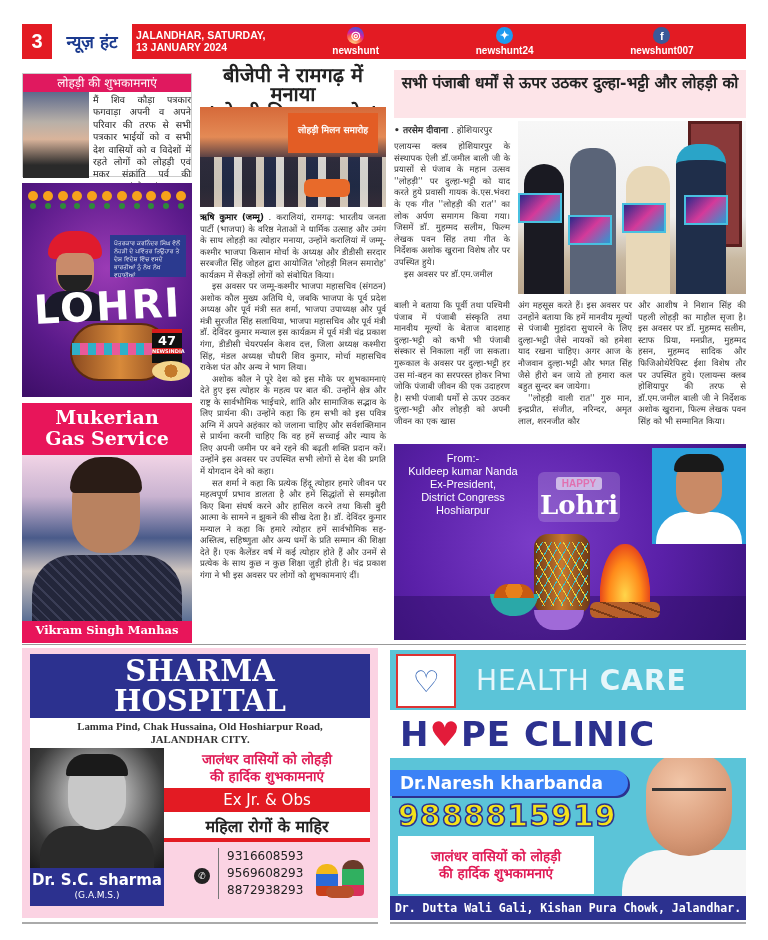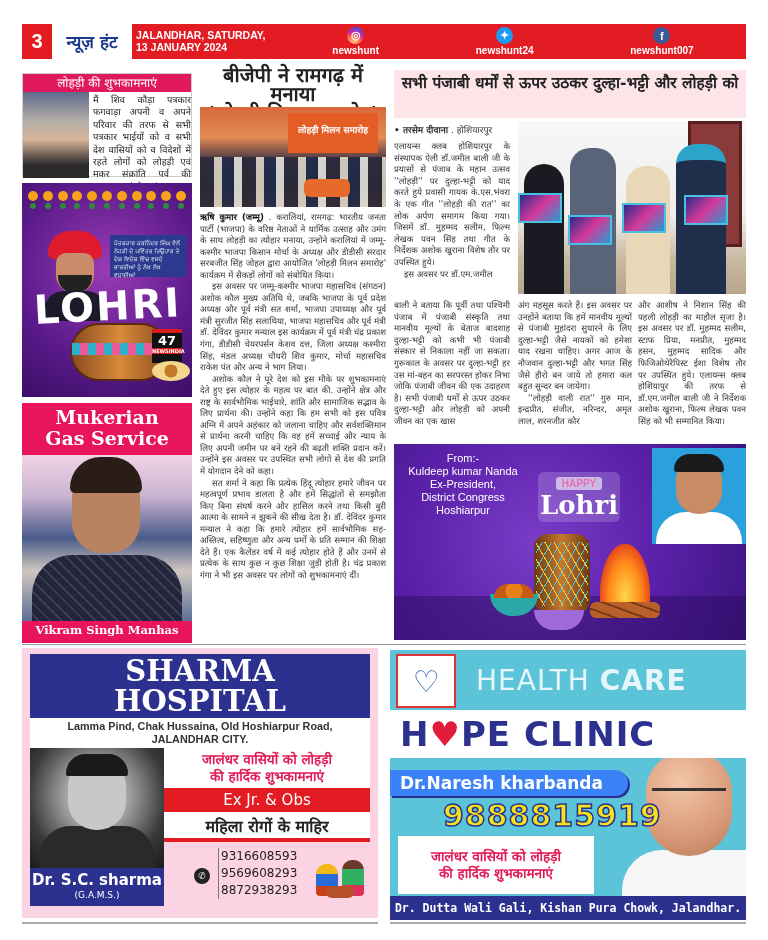--- a/index.html
+++ b/index.html
@@ -89,49 +89,49 @@
     .n-logs { left: 196px; top: 158px; width: 70px; height: 16px; background: repeating-linear-gradient(20deg,#b8602a 0 8px,#7a3a16 8px 10px); border-radius: 6px; }
     .n-bowl1 { left: 96px; top: 150px; width: 48px; height: 22px; background: #2aa8a8; border-radius: 0 0 24px 24px; }
     .n-bowl1::before { content: ""; position: absolute; left: 4px; top: -10px; width: 40px; height: 14px; background: radial-gradient(circle, #e8801a 40%, #c85a10 41%); border-radius: 20px 20px 0 0; }
     .n-bowl2 { left: 140px; top: 166px; width: 50px; height: 20px; background: #a06ad8; border-radius: 0 0 24px 24px; }
     .n-floor { left: 0; top: 152px; width: 352px; height: 44px; background: rgba(40,10,90,.45); }
 
     
     .divider { left: 22px; top: 644px; width: 724px; height: 1px; background: #999; }
     .sharma-ad { left: 22px; top: 648px; width: 356px; height: 270px; background: #fbd3e3; }
     .sh-title { left: 8px; top: 6px; width: 340px; height: 64px; background: #2c318f; color: #fff; text-align: center; font-size: 29px; line-height: 30px; font-weight: bold; font-family: "DejaVu Serif", serif; padding-top: 2px; }
-    .sh-addr { left: 8px; top: 70px; width: 340px; height: 30px; background: #fff; text-align: center; font-size: 10.8px; line-height: 13px; font-weight: bold; color: #333; font-family: Liberation Sans, sans-serif; padding-top: 2px; }
+    .sh-addr { left: 8px; top: 70px; width: 340px; height: 30px; background: #fff; text-align: center; font-size: 10.8px; line-height: 13px; font-weight: bold; color: #333; font-family: Liberation Serif, serif; padding-top: 2px; }
     .sh-photo { left: 8px; top: 100px; width: 134px; height: 120px; background: radial-gradient(circle at 50% 40%, #d8d8d8 0%, #a8a8a8 30%, #3a3a3a 70%, #1a1a1a 100%); overflow: hidden; }
     .sh-face { position: absolute; left: 38px; top: 10px; width: 58px; height: 72px; background: #c8c8c8; border-radius: 28px; }
     .sh-hairbar { position: absolute; left: 36px; top: 6px; width: 62px; height: 22px; background: #1a1a1a; border-radius: 30px 30px 4px 4px; }
     .sh-suit { position: absolute; left: 10px; top: 78px; width: 114px; height: 50px; background: #2a2a2a; border-radius: 30px 30px 0 0; }
     .sh-name { left: 8px; top: 220px; width: 134px; height: 38px; background: #2c318f; color: #fff; text-align: center; }
     .sh-name .n1 { font-size: 15px; font-weight: bold; line-height: 20px; padding-top: 2px; font-family: "DejaVu Sans", sans-serif; }
     .sh-name .n2 { font-size: 9px; line-height: 11px; }
     .sh-greet { left: 142px; top: 100px; width: 206px; height: 40px; background: #fff; text-align: center; color: #e01a55; font-size: 13.5px; line-height: 17px; font-weight: bold; padding-top: 3px; }
     .sh-ex { left: 142px; top: 140px; width: 206px; height: 24px; background: #e31b23; color: #fff; text-align: center; font-size: 15px; line-height: 24px; font-family: "DejaVu Sans", sans-serif; }
     .sh-hindi { left: 142px; top: 164px; width: 206px; height: 30px; background: #fff; text-align: center; color: #222; font-size: 16px; line-height: 30px; font-weight: bold; border-bottom: 4px solid #e31b23; }
-    .sh-phones { left: 196px; top: 200px; font-size: 12px; line-height: 17px; color: #222; font-family: "DejaVu Sans", sans-serif; border-left: 1px solid #777; padding-left: 2px; }
+    .sh-phones { left: 196px; top: 200px; font-size: 12px; line-height: 17px; color: #222; font-family: "DejaVu Sans", sans-serif; border-left: 1px solid #777; padding-left: 8px; }
     .phone-icon { left: 172px; top: 220px; width: 16px; height: 16px; border-radius: 50%; background: #222; color: #fff; font-size: 9px; display: flex; align-items: center; justify-content: center; }
     .dancers { left: 292px; top: 212px; width: 56px; height: 40px; }
     .dancer1 { position: absolute; left: 2px; top: 4px; width: 22px; height: 32px; background: linear-gradient(180deg,#f2b81a 0 30%,#2a6ad8 30% 70%,#c8401a 70%); border-radius: 10px 10px 4px 4px; }
     .dancer2 { position: absolute; left: 28px; top: 0; width: 22px; height: 36px; background: linear-gradient(180deg,#6b3a2a 0 25%,#30b060 25% 70%,#d8305a 70%); border-radius: 10px 10px 4px 4px; }
     .dhol-mini { position: absolute; left: 12px; top: 26px; width: 28px; height: 12px; background: #b8502a; border-radius: 6px; }
     .bottom-line { left: 22px; top: 922px; width: 356px; height: 2px; background: #aaa; }
 
     .hope-ad { left: 390px; top: 648px; width: 356px; height: 272px; background: #fff; }
     .hc-band { left: 0; top: 2px; width: 356px; height: 60px; background: #5bc4d8; }
     .hc-logo { left: 6px; top: 4px; width: 60px; height: 54px; background: #fff; border: 2px solid #d33; display: flex; align-items: center; justify-content: center; color: #3a6ab8; font-size: 30px; }
     .hc-text { left: 86px; top: 14px; font-size: 28px; color: #e6f6fa; letter-spacing: 1px; font-family: "DejaVu Sans", sans-serif; }
     .hc-text b { font-weight: bold; }
     .hope-title { left: 10px; top: 66px; width: 340px; font-size: 34px; line-height: 40px; font-weight: bold; color: #2c318f; letter-spacing: 1px; font-family: "DejaVu Sans", sans-serif; }
     .hope-title .heart { color: #e31b3a; }
     .hc-lower { left: 0; top: 110px; width: 356px; height: 138px; background: #5bc4d8; overflow: hidden; }
     .dr-pill { left: 0; top: 12px; width: 238px; height: 26px; background: #3b82f6; border-radius: 0 14px 14px 0; color: #fff; font-size: 17px; line-height: 26px; padding-left: 10px; font-weight: bold; font-family: "DejaVu Sans", sans-serif; box-shadow: 2px 2px 0 #2c318f; }
-    .dr-phone { left: 8px; top: 40px; font-size: 30px; line-height: 36px; font-weight: bold; color: #f4e21a; -webkit-text-stroke: 1.5px #2c318f; font-family: "DejaVu Sans", sans-serif; letter-spacing: 1px; margin-left: 45px; }
+    .dr-phone { left: 8px; top: 40px; font-size: 30px; line-height: 36px; font-weight: bold; color: #f4e21a; -webkit-text-stroke: 1.5px #2c318f; font-family: "DejaVu Sans", sans-serif; letter-spacing: 1px; }
     .hc-greet { left: 8px; top: 78px; width: 196px; height: 58px; background: #fff; text-align: center; color: #e01a55; font-size: 13.5px; line-height: 17px; font-weight: bold; padding-top: 12px; }
     .kh-photo { left: 232px; top: 0; width: 124px; height: 138px; }
     .kh-head { position: absolute; left: 24px; top: -6px; width: 86px; height: 104px; background: radial-gradient(circle at 40% 30%, #f2c6a8 0%, #d89a78 60%, #b87a58 100%); border-radius: 40px 40px 44px 44px; }
     .kh-glasses { position: absolute; left: 30px; top: 30px; width: 74px; height: 8px; border-top: 3px solid #333; }
     .kh-shirt { position: absolute; left: 0; top: 92px; width: 124px; height: 50px; background: #f6f6f6; border-radius: 40px 0 0 0; }
     .hc-addr { left: 0; top: 248px; width: 356px; height: 24px; background: #2c318f; color: #fff; font-size: 11.5px; line-height: 24px; text-align: center; font-family: "DejaVu Sans Mono", monospace; font-weight: bold; }
     .bottom-line2 { left: 390px; top: 922px; width: 356px; height: 2px; background: #aaa; }
   </style>
 </head>
 <body>

